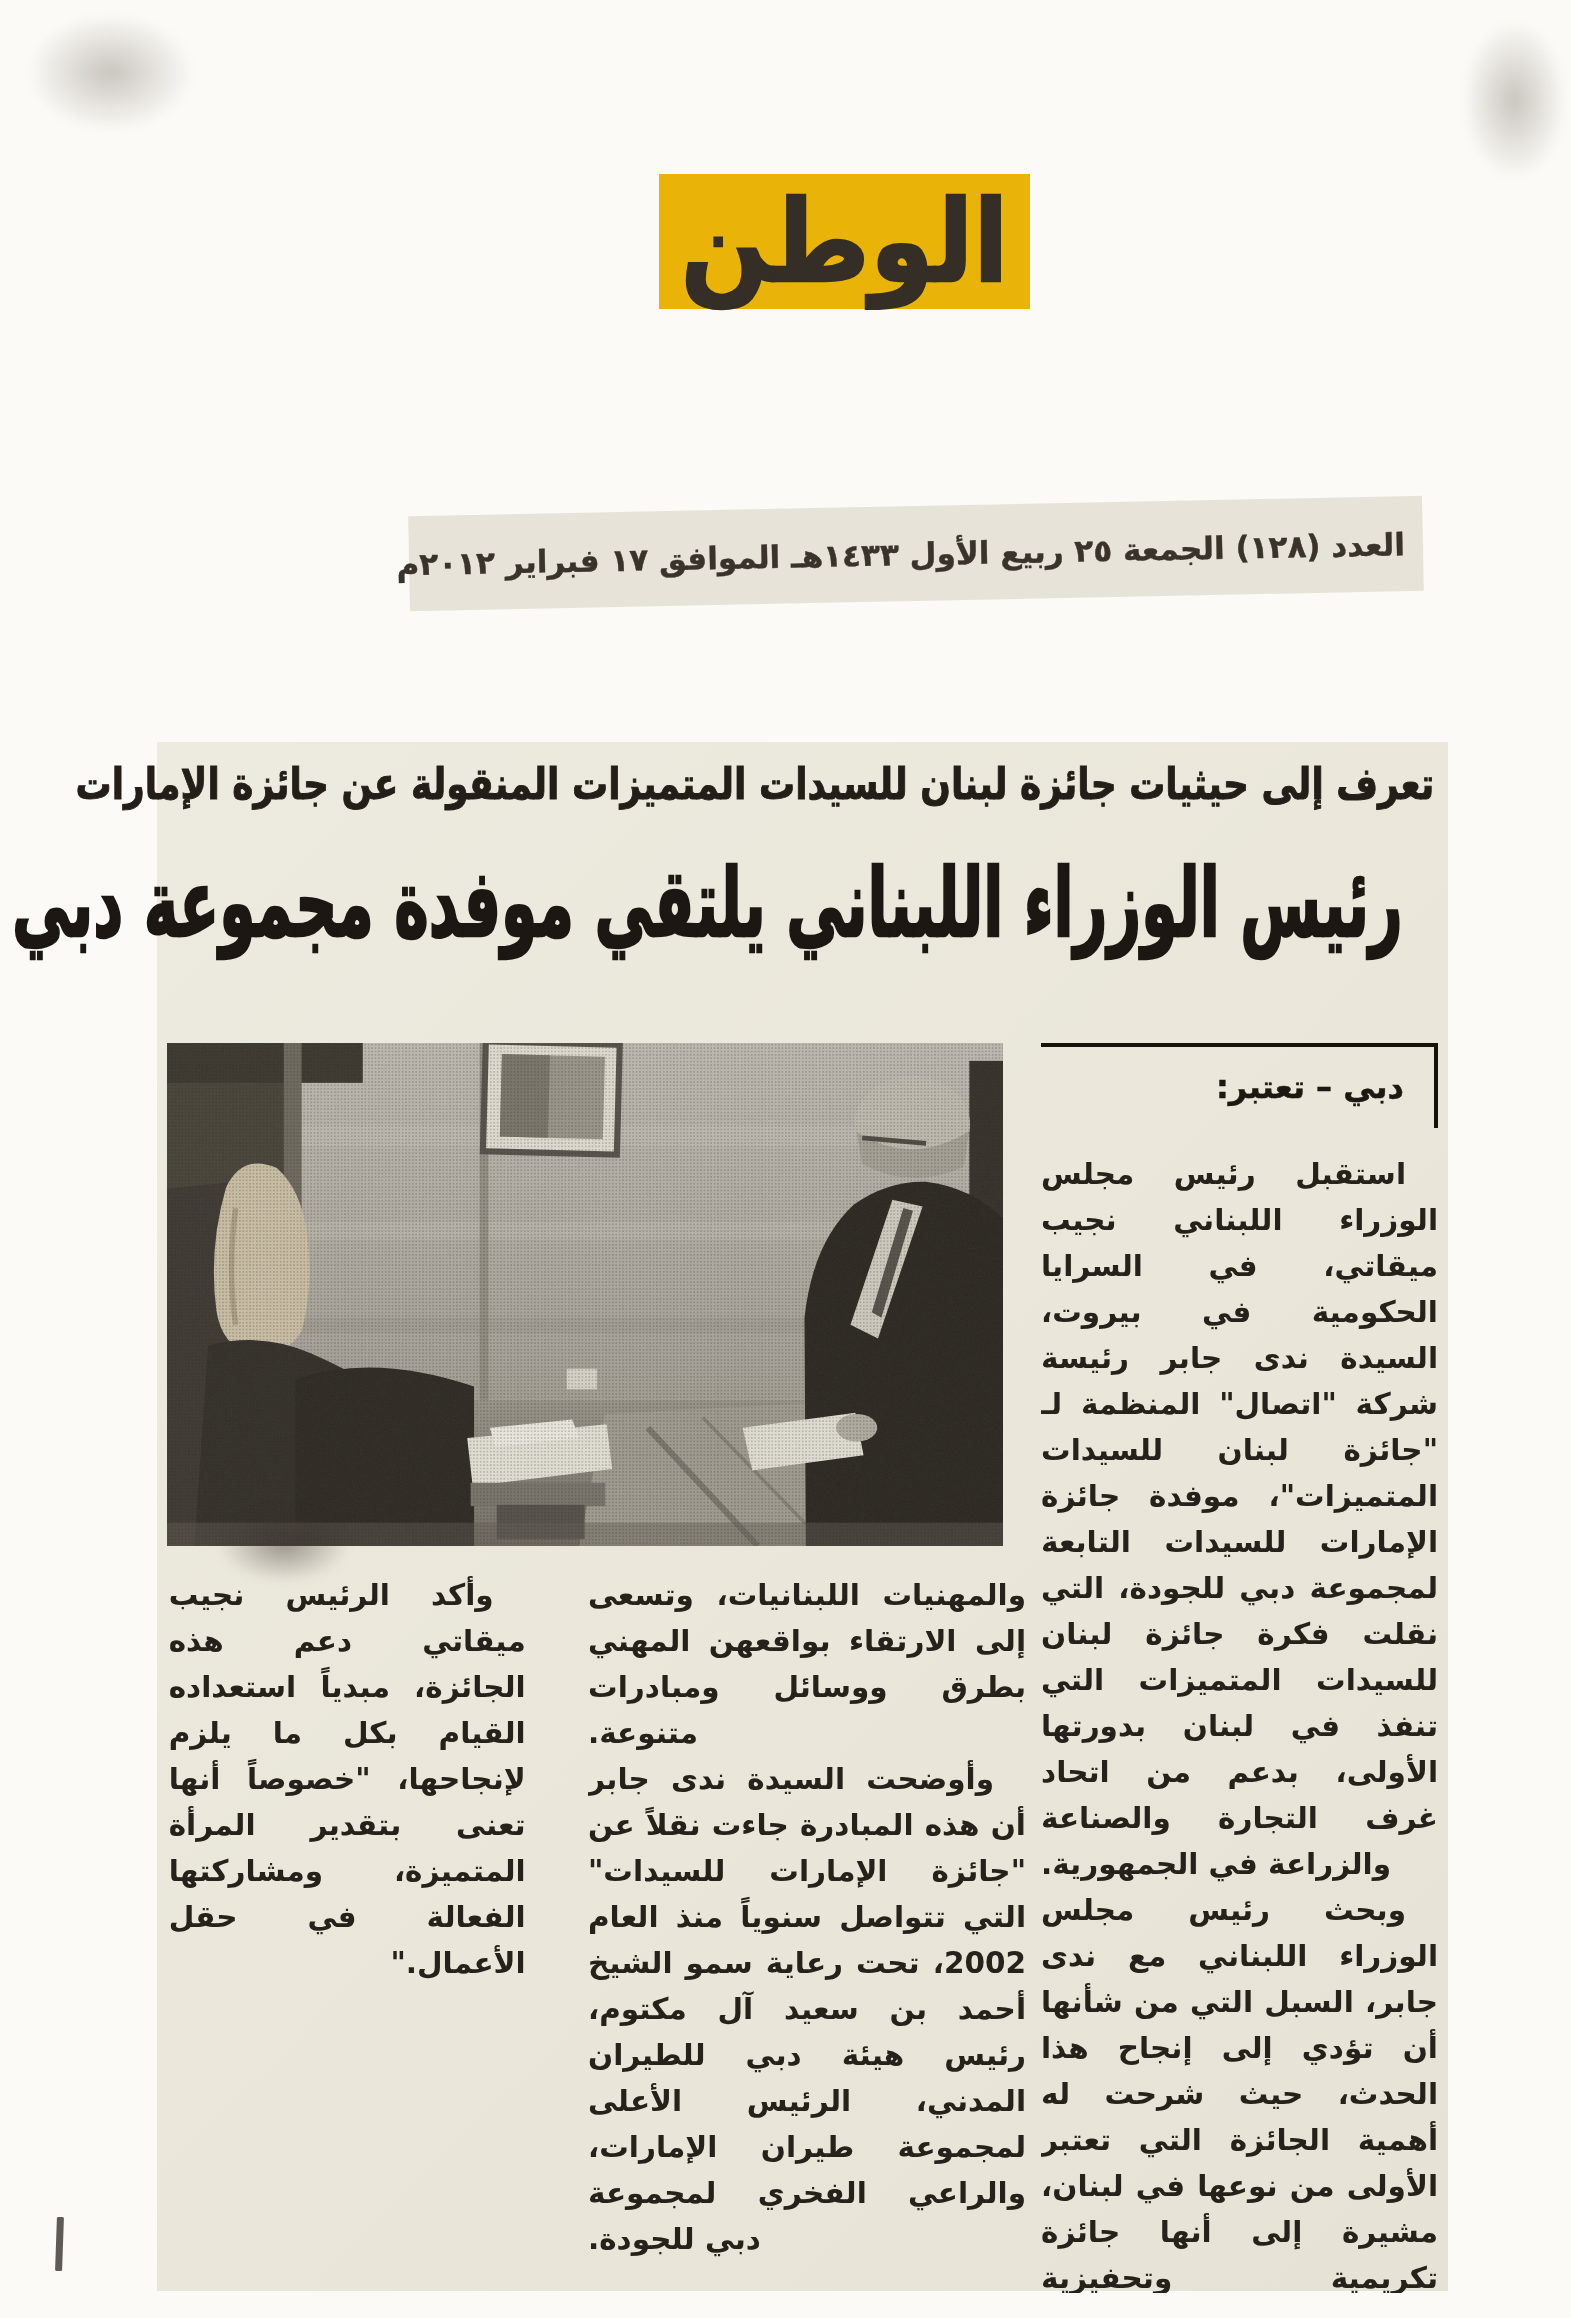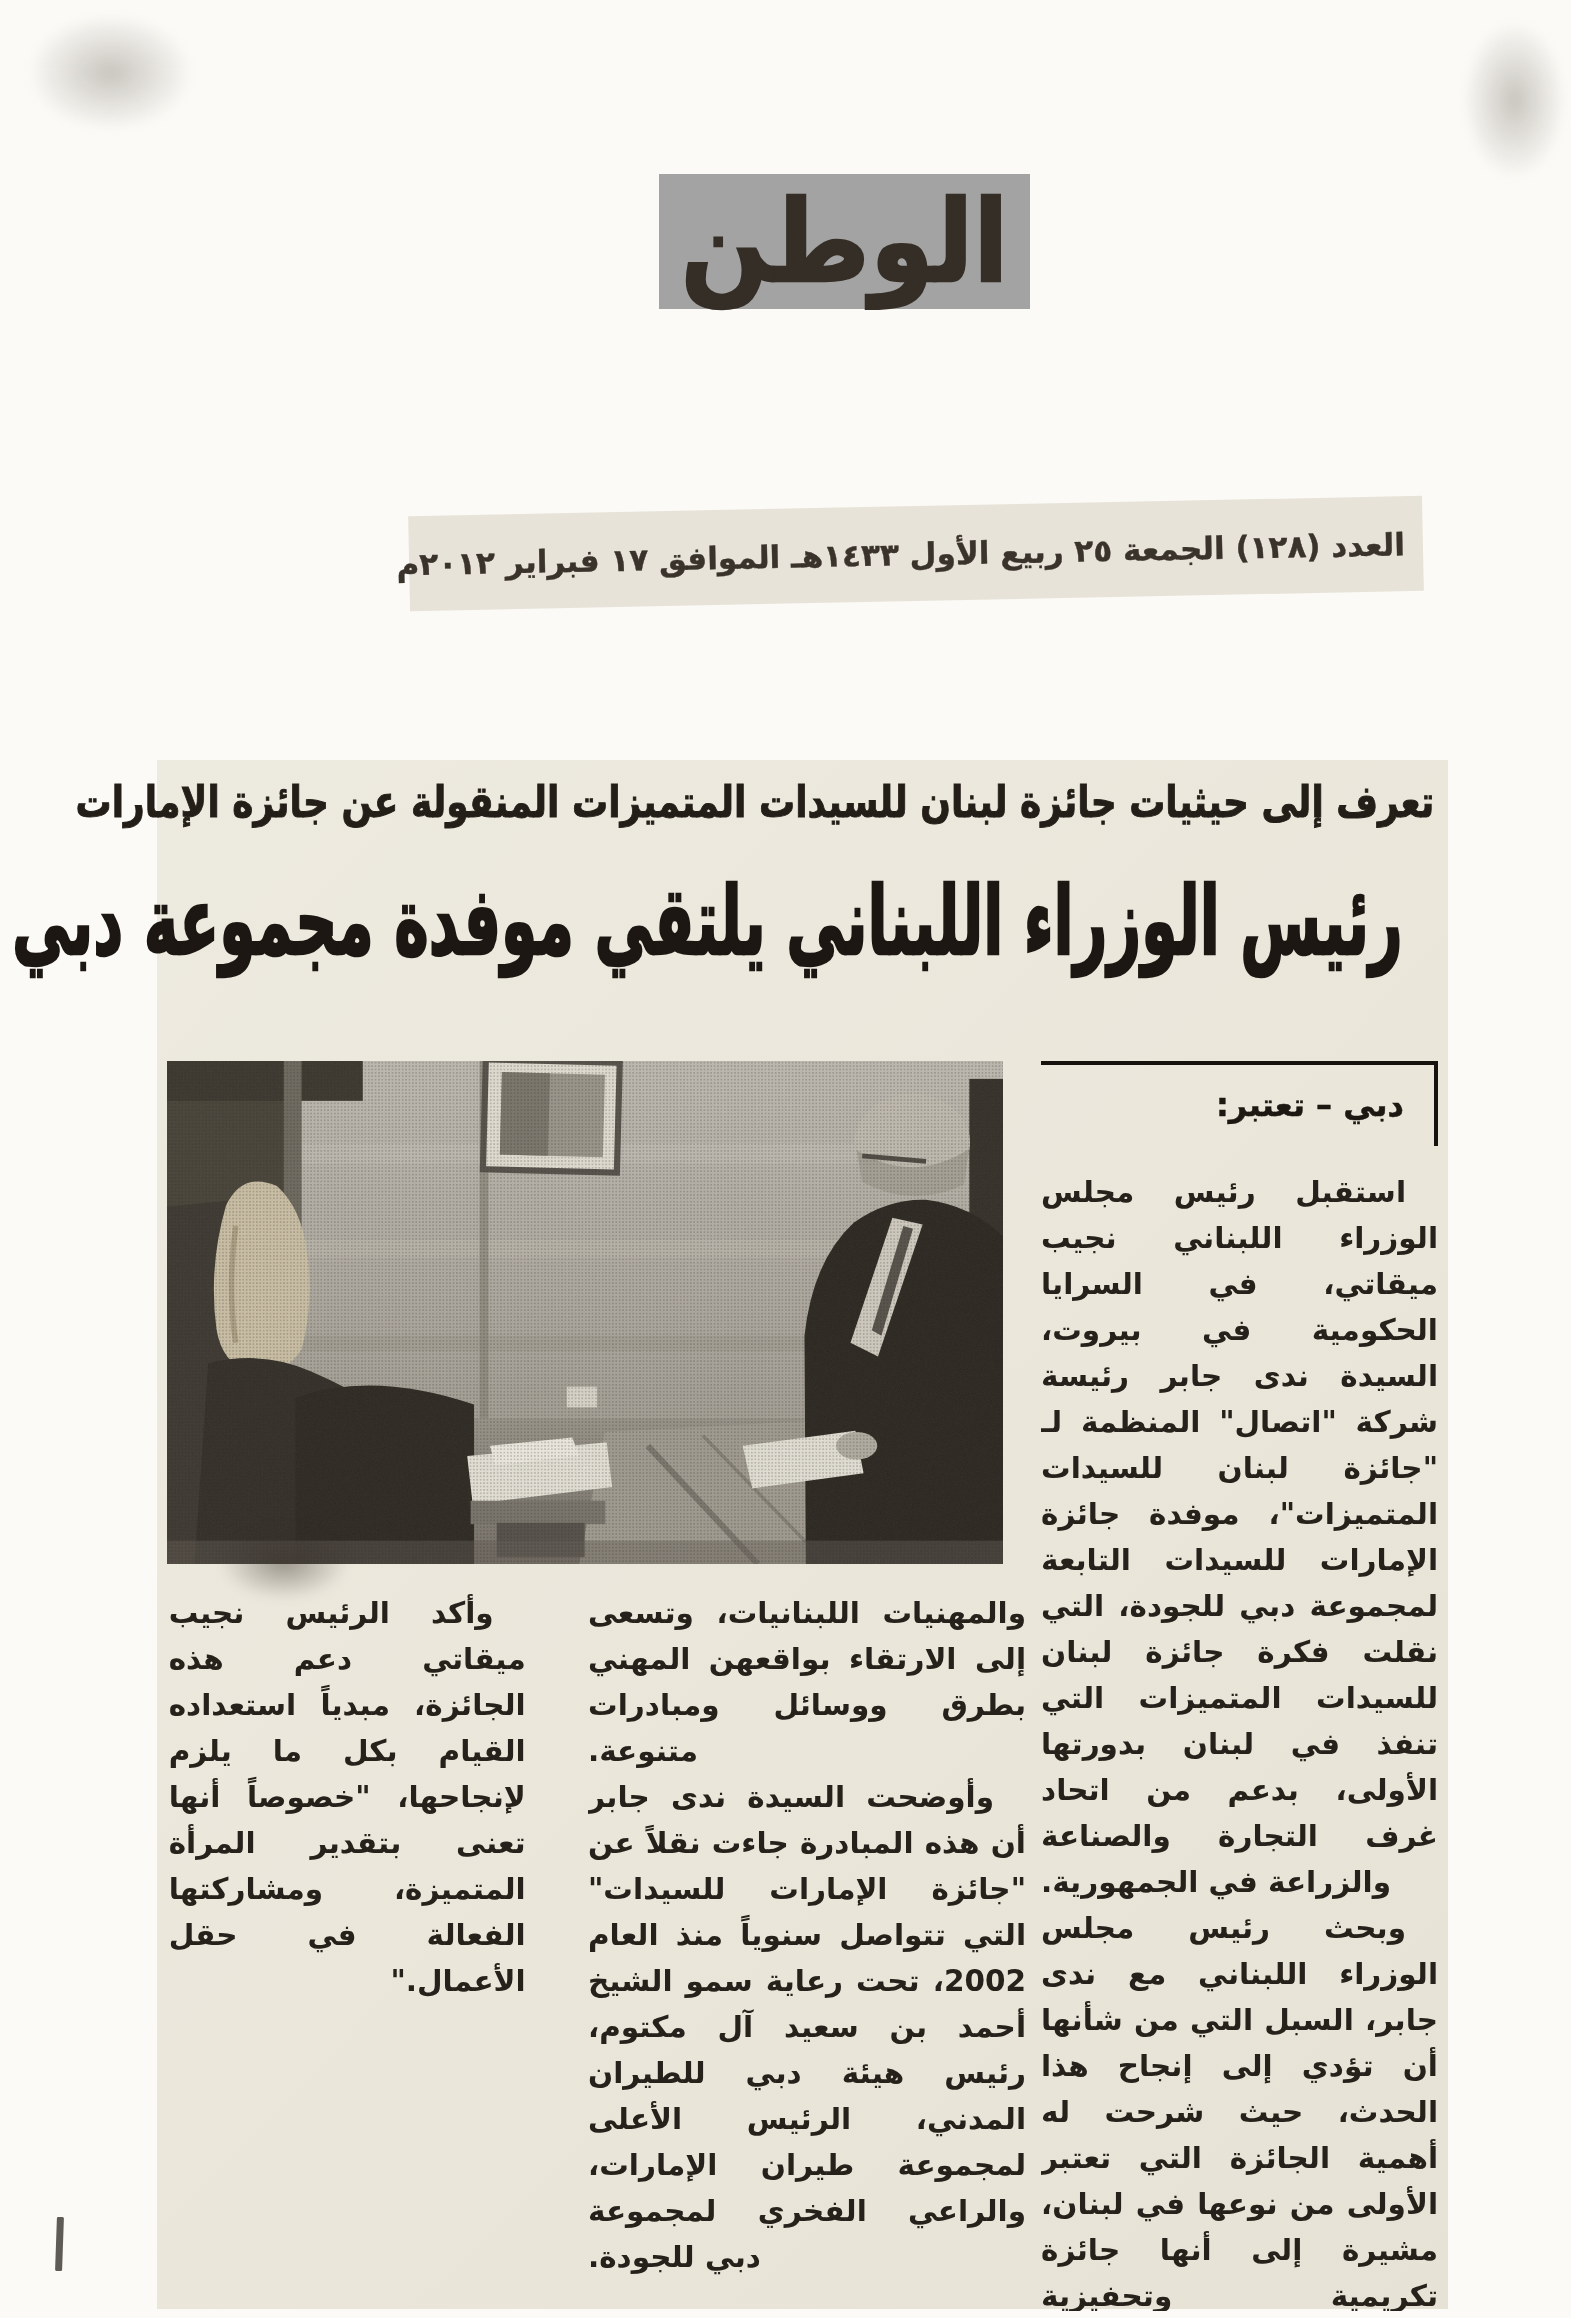--- a/index.html
+++ b/index.html
@@ -9,21 +9,21 @@
     font-family:"DejaVu Sans",sans-serif;
   }
   .abs{position:absolute;}
   
   .corner-blob{background:radial-gradient(closest-side,rgba(160,155,146,.55),rgba(160,155,146,0));filter:blur(4.1px);}
   .ink-smudge{background:radial-gradient(closest-side,rgba(55,48,40,.45),rgba(55,48,40,0));filter:blur(4.8px);}
   .edge-mark{background:#2a2520;opacity:.75;border-radius:1.4px;}
   
   .masthead{
     left:659px;top:174px;width:371px;height:135px;
-    background:#a3a3a3;
+    background:#eab308;
     display:flex;align-items:center;justify-content:center;
   }
   .masthead-title{
     font-size:103px;font-weight:bold;color:#352e27;line-height:1;
     transform:scaleY(1.1);-webkit-text-stroke:2.1px #352e27;
     white-space:nowrap;
   }
   
   .date-strip{
     left:409px;top:506px;width:1014px;height:95px;
@@ -34,21 +34,20 @@
     display:flex;align-items:center;justify-content:flex-start;
   }
   .date-strip span{
     font-size:31px;font-weight:bold;color:#3a332c;
     -webkit-text-stroke:0.4px #3a332c;white-space:nowrap;
   }
   
   .clip{
     left:157px;top:742px;width:1291px;height:1549px;
     background:linear-gradient(135deg,#edeadf 0%,#eae6da 55%,#e6e2d5 100%);
-    margin-top:18px;
   }
   .kicker{
     right:13.7px;top:17px;width:1264px;
     direction:rtl;text-align:right;
     font-size:36px;font-weight:bold;color:#241e18;
     -webkit-text-stroke:0.8px #241e18;
     transform:scale(1,1.22);transform-origin:top right;
     white-space:nowrap;
   }
   .headline{

